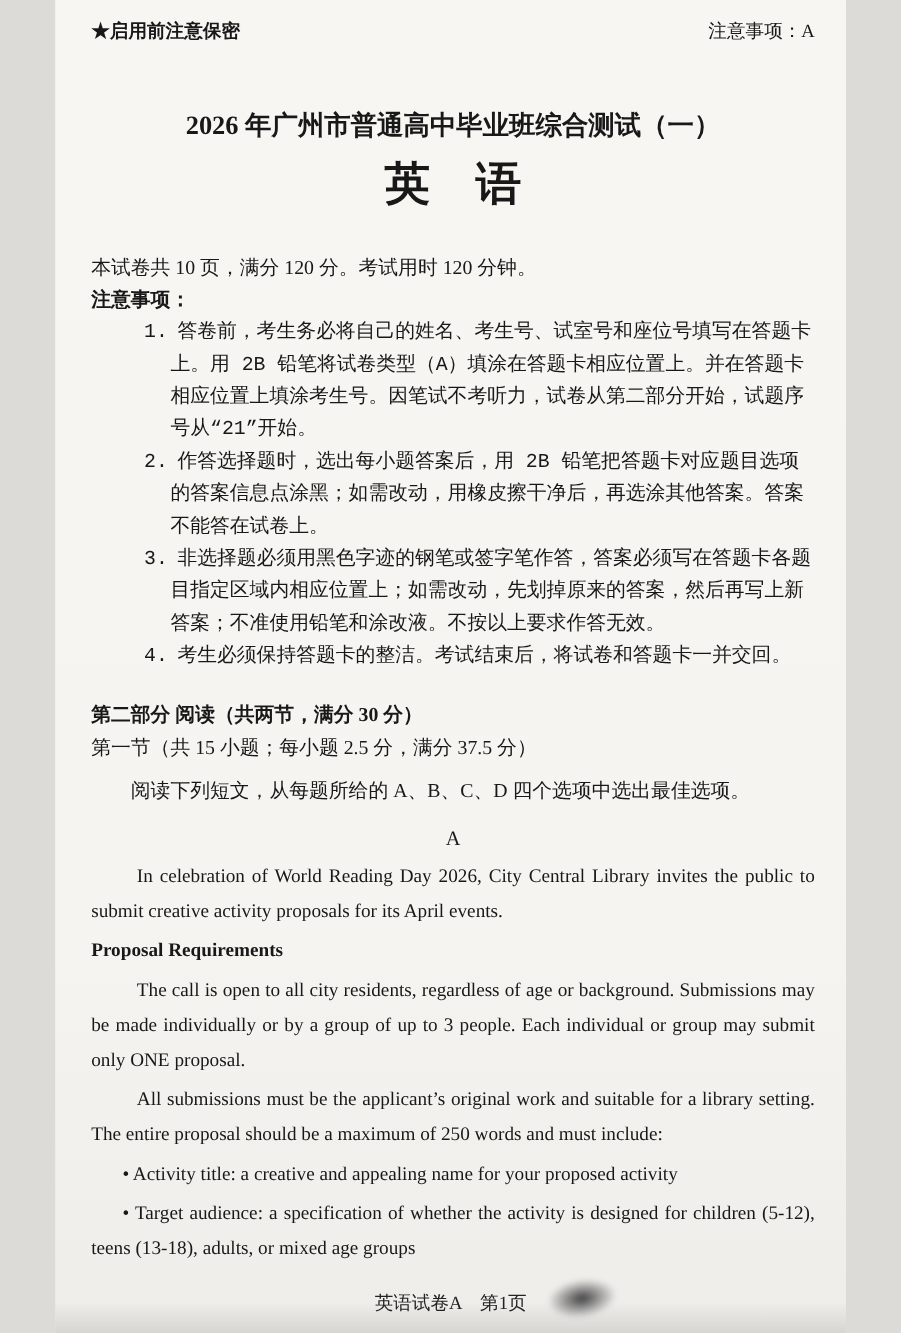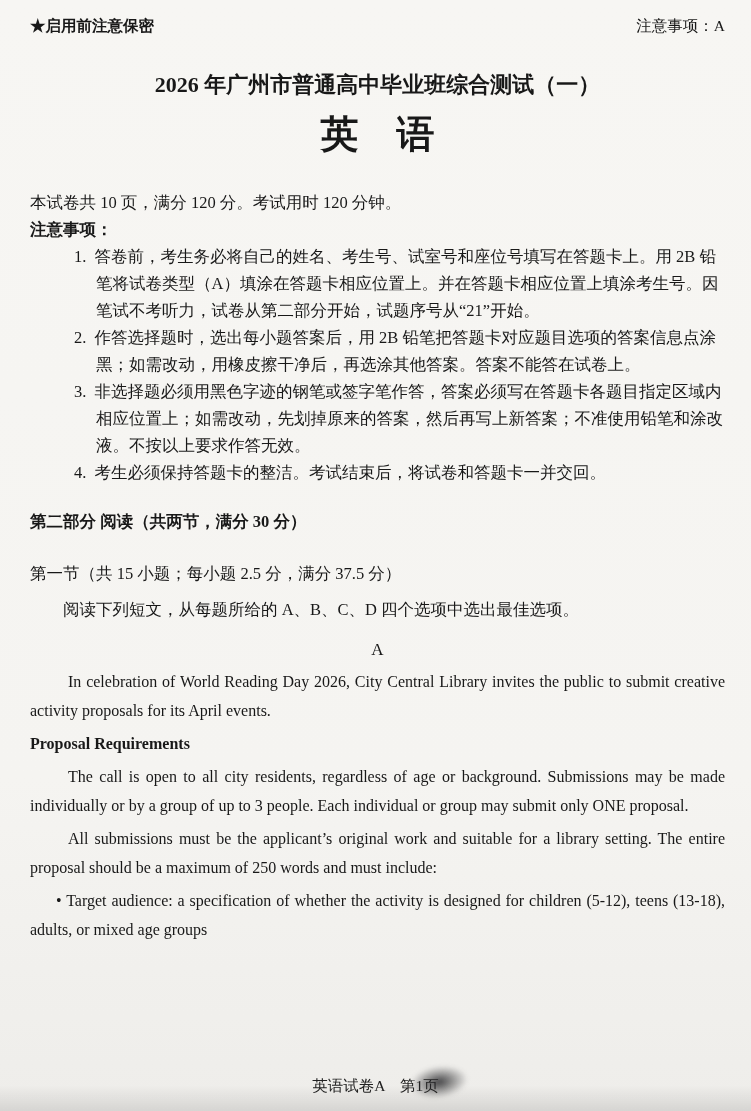--- a/index.html
+++ b/index.html
@@ -1,18 +1,18 @@
 <!DOCTYPE html>
 <html><head>
 <meta charset="utf-8">
 <style>
   html, body { margin: 0; padding: 0; background: #dddbd7; }
   .page {
     position: relative;
-    width: 751px;
+    width: 659px;
     height: 1111px;
     margin: 0 auto;
     box-sizing: border-box;
     padding: 16px 26px 0 30px;
     background: linear-gradient(180deg, #f7f6f3 0%, #f5f4f1 70%, #eeedea 100%);
     color: #181818;
     font-family: "Liberation Serif", "DejaVu Serif", serif;
     overflow: hidden;
   }
   .page::after {
@@ -25,43 +25,44 @@
   }
   .hdr {
     display: flex;
     justify-content: space-between;
     align-items: baseline;
     font-size: 15.5px;
   }
   .hdr-left { font-weight: bold; }
   .hdr-right { font-weight: normal; }
   .exam-title {
-    margin-top: 34px;
+    margin-top: 54px;
     text-align: center;
     font-size: 22px;
     font-weight: bold;
     line-height: 28px;
   }
   .subject-title {
     margin-top: 12px;
     text-align: center;
     font-size: 38px;
     font-weight: bold;
     line-height: 46px;
   }
   .cn { font-size: 16.5px; line-height: 27px; }
   .paper-info { margin-top: 32px; }
   .notes-heading { font-weight: bold; }
   .notice {
     padding-left: 66px;
     text-indent: -22px;
+    font-family: Liberation Mono, monospace;
   }
   .notice .num { margin-right: 8px; }
   .part2-heading { margin-top: 22px; font-weight: bold; }
-  .section1-heading { margin-top: 25px; }
+  .section1-heading { margin-top: 0; }
   .instruction { margin-top: 9px; text-indent: 33px; }
   .passage-label {
     margin-top: 13px;
     text-align: center;
     font-size: 17px;
     line-height: 27px;
   }
   .eng {
     font-size: 16px;
     line-height: 29px;
@@ -125,19 +126,20 @@
   <div class="cn section1-heading">第一节（共 15 小题；每小题 2.5 分，满分 37.5 分）</div>
   <div class="cn instruction">阅读下列短文，从每题所给的 A、B、C、D 四个选项中选出最佳选项。</div>
 
   <div class="passage-label">A</div>
 
   <div class="eng">
     <p>In celebration of World Reading Day 2026, City Central Library invites the public to submit creative activity proposals for its April events.</p>
     <p class="req-heading">Proposal Requirements</p>
     <p>The call is open to all city residents, regardless of age or background. Submissions may be made individually or by a group of up to 3 people. Each individual or group may submit only ONE proposal.</p>
     <p>All submissions must be the applicant’s original work and suitable for a library setting. The entire proposal should be a maximum of 250 words and must include:</p>
+    <p class="bullet">• Activity title: a creative and appealing name for your proposed activity</p>
     <p class="bullet">• Target audience: a specification of whether the activity is designed for children (5-12), teens (13-18), adults, or mixed age groups</p>
   </div>
 
   <div class="footer">英语试卷A　第1页</div>
   <div class="smudge"></div>
 
 </div>
 
 </body></html>

